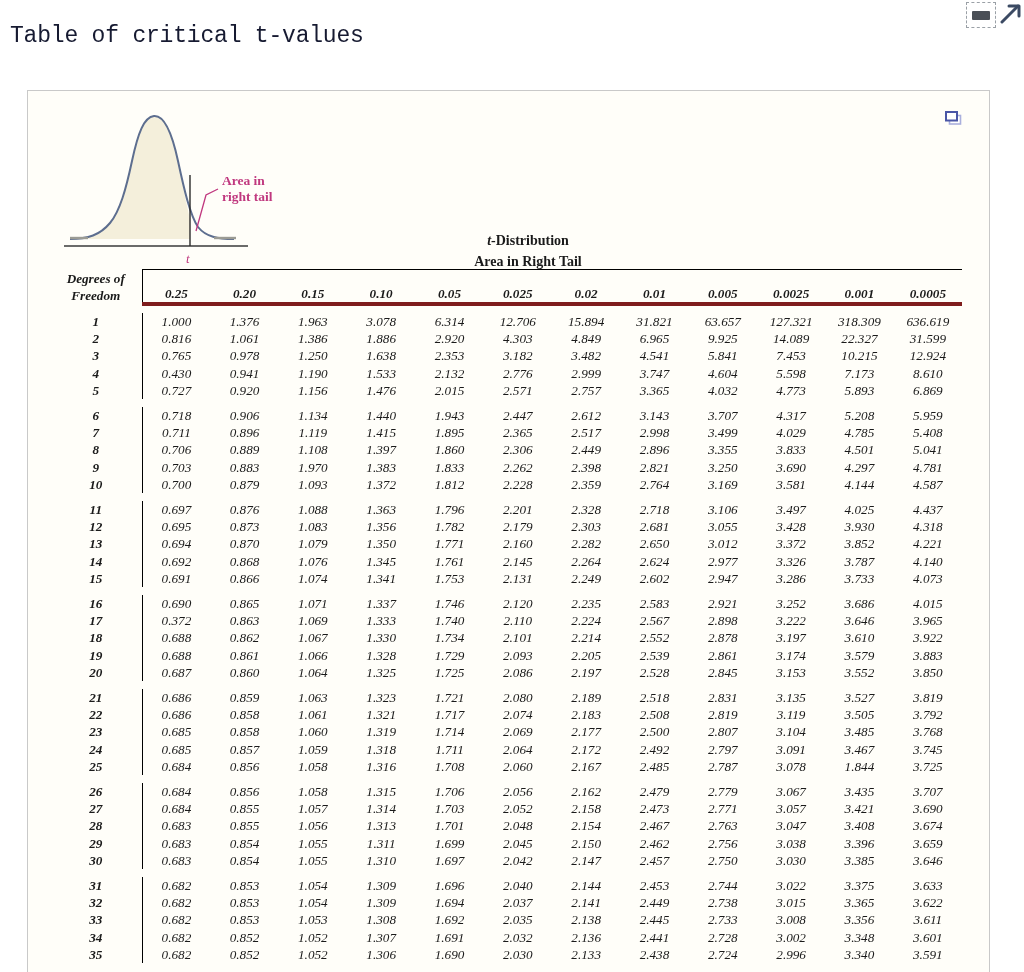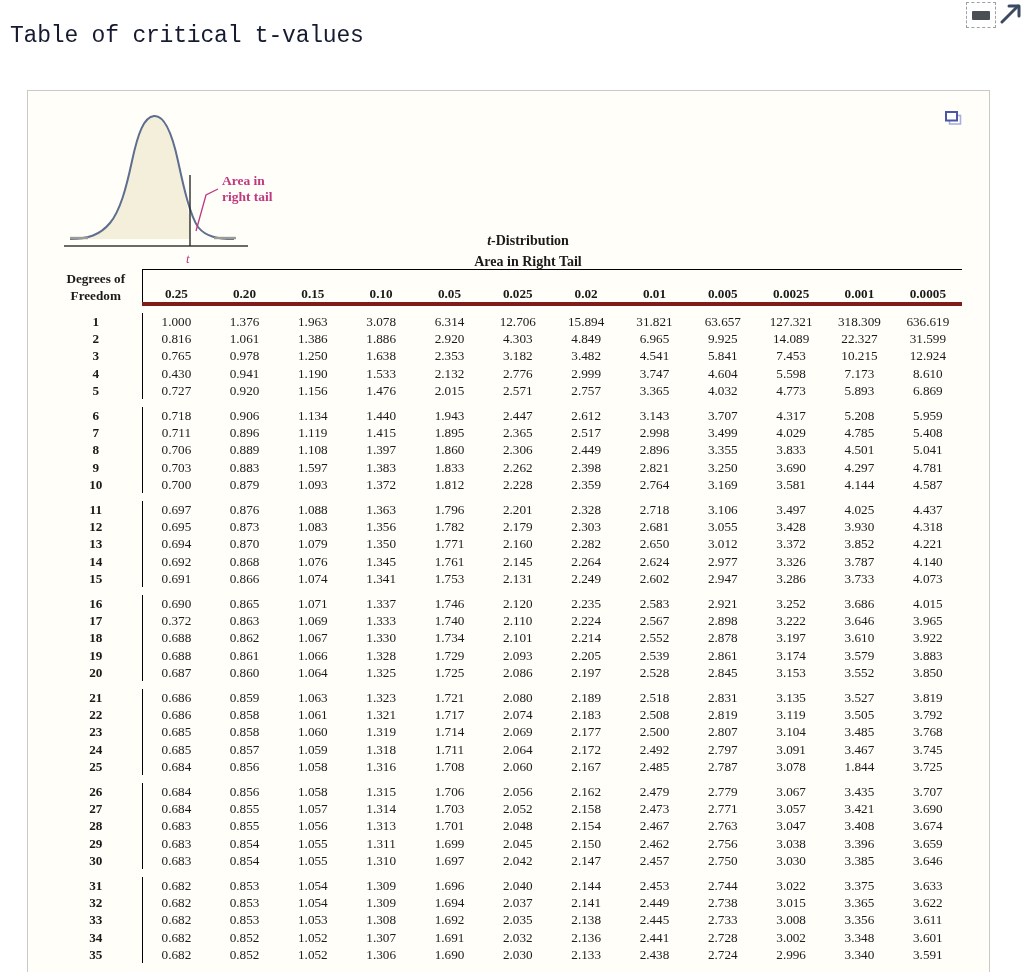--- a/index.html
+++ b/index.html
@@ -97,20 +97,21 @@
     position: absolute;
     left: 22px; top: 178px;
     right: 16px;
     font-family: "Liberation Serif", serif;
     color: #1a1a1a;
   }
   table.tvals {
     border-collapse: collapse;
     width: 912px;
     table-layout: fixed;
+    font-style: italic;
   }
   table.tvals th, table.tvals td {
     padding: 0;
     text-align: center;
     font-size: 13.2px;
     line-height: 17.2px;
     white-space: nowrap;
   }
   
   th.dfhead {
@@ -376,21 +377,21 @@
               <td>2.896</td>
               <td>3.355</td>
               <td>3.833</td>
               <td>4.501</td>
               <td>5.041</td>
             </tr>
             <tr>
               <td class="dfcell">9</td>
               <td>0.703</td>
               <td>0.883</td>
-              <td>1.597</td>
+              <td>1.970</td>
               <td>1.383</td>
               <td>1.833</td>
               <td>2.262</td>
               <td>2.398</td>
               <td>2.821</td>
               <td>3.250</td>
               <td>3.690</td>
               <td>4.297</td>
               <td>4.781</td>
             </tr>

